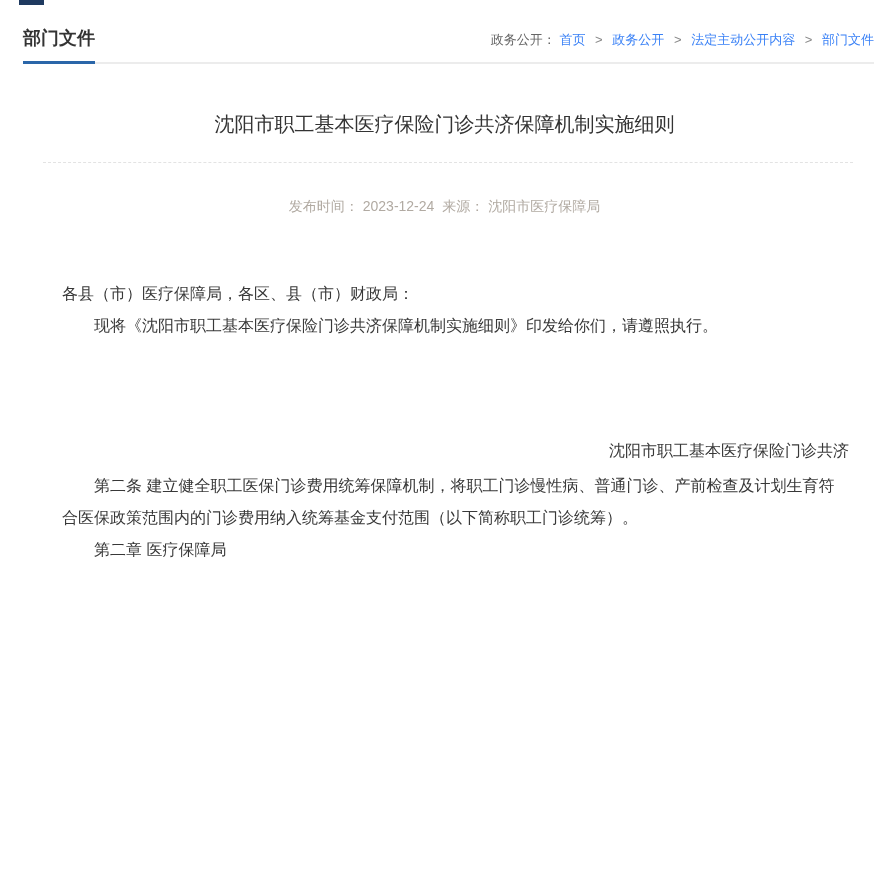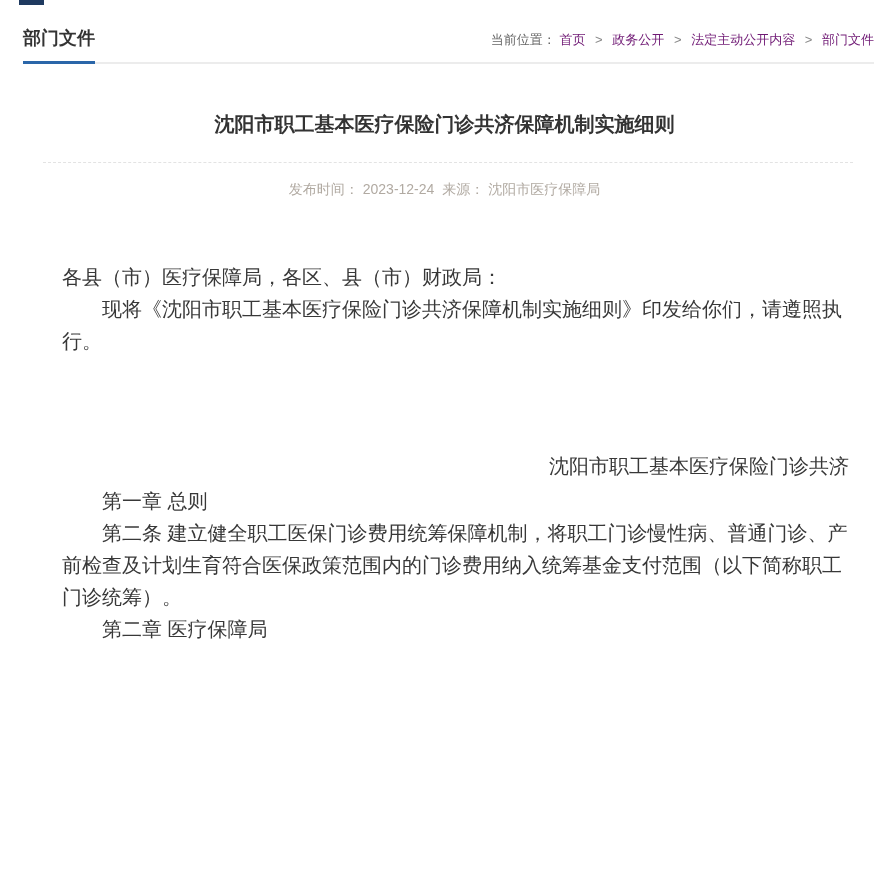--- a/index.html
+++ b/index.html
@@ -37,52 +37,52 @@
     border-bottom: 3px solid #2a66a9;
     margin-bottom: -2px;
     cursor: pointer;
   }
   .breadcrumb {
     font-size: 13px;
     color: #666666;
     padding-bottom: 13px;
   }
   .breadcrumb a {
-    color: #701a75;
+    color: #3b82f6;
     text-decoration: none;
     cursor: pointer;
     font-family: Liberation Mono, monospace;
   }
   .breadcrumb .sep {
     color: #888888;
     margin: 0 6px;
   }
   .article-title {
     margin: 46px 40px 12px 40px;
     text-align: center;
     font-size: 20px;
-    font-weight: bold;
+    font-weight: normal;
     color: #333333;
     line-height: 28px;
   }
   .dashed-divider {
     border: none;
     border-top: 1px dashed #e3e3e3;
     margin: 24px 36px 0 43px;
   }
   .article-meta {
-    margin-top: 18px;
+    margin-top: 35px;
     text-align: center;
     font-size: 14px;
     color: #b1aaa2;
   }
   .article-meta span { margin: 0 2px; }
   .article-body {
     margin: 62px 40px 0 62px;
-    font-size: 20px;
+    font-size: 16px;
     color: #383838;
     line-height: 32px;
   }
   .article-body p { margin: 0; }
   .article-body p.salutation { text-indent: 0; }
   .article-body p.indent { text-indent: 2em; }
   .article-body p.center {
     text-align: right;
     text-indent: 0;
     line-height: 38px;
@@ -94,21 +94,21 @@
 
 <div class="page">
 
   <div class="corner-strip"></div>
 
   <div class="header">
     <div class="tab">
       <span>部门文件</span>
     </div>
     <div class="breadcrumb">
-      <span>当前位置：</span>
+      <span>政务公开：</span>
       <a>首页</a>
       <span class="sep">&gt;</span>
       <a>政务公开</a>
       <span class="sep">&gt;</span>
       <a>法定主动公开内容</a>
       <span class="sep">&gt;</span>
       <a>部门文件</a>
     </div>
   </div>
 
@@ -120,19 +120,18 @@
     <div class="article-meta">
       <span>发布时间：</span><span>2023-12-24</span>
       <span>来源：</span><span>沈阳市医疗保障局</span>
     </div>
 
     <div class="article-body">
       <p class="salutation">各县（市）医疗保障局，各区、县（市）财政局：</p>
       <p class="indent">现将《沈阳市职工基本医疗保险门诊共济保障机制实施细则》印发给你们，请遵照执行。</p>
       <div class="para-spacer"></div>
       <p class="center">沈阳市职工基本医疗保险门诊共济</p>
-      <p class="indent">第一章 总则</p>
       <p class="indent">第二条 建立健全职工医保门诊费用统筹保障机制，将职工门诊慢性病、普通门诊、产前检查及计划生育符合医保政策范围内的门诊费用纳入统筹基金支付范围（以下简称职工门诊统筹）。</p>
       <p class="indent">第二章 医疗保障局</p>
     </div>
   </div>
 
 </div>
 
 </body></html>

